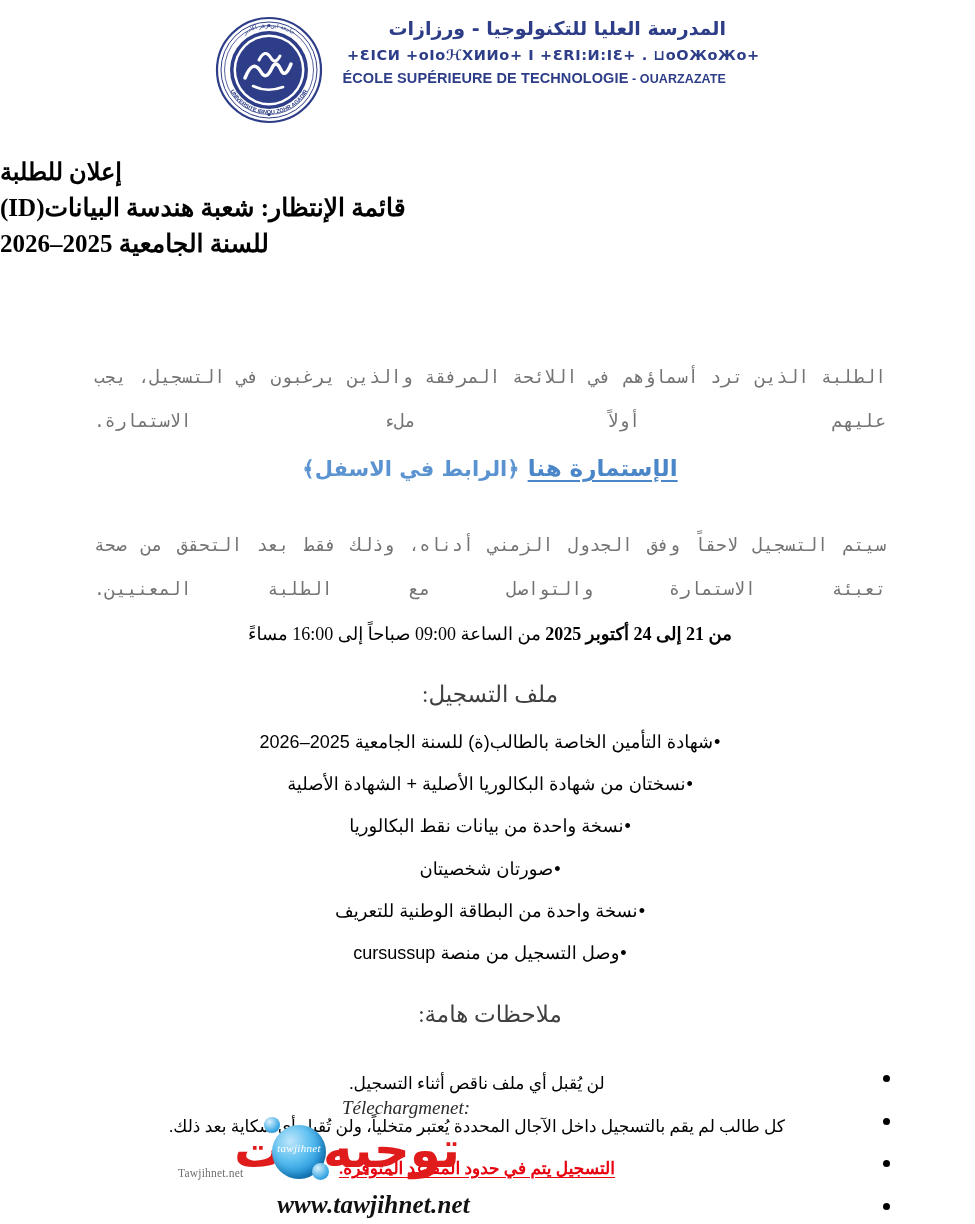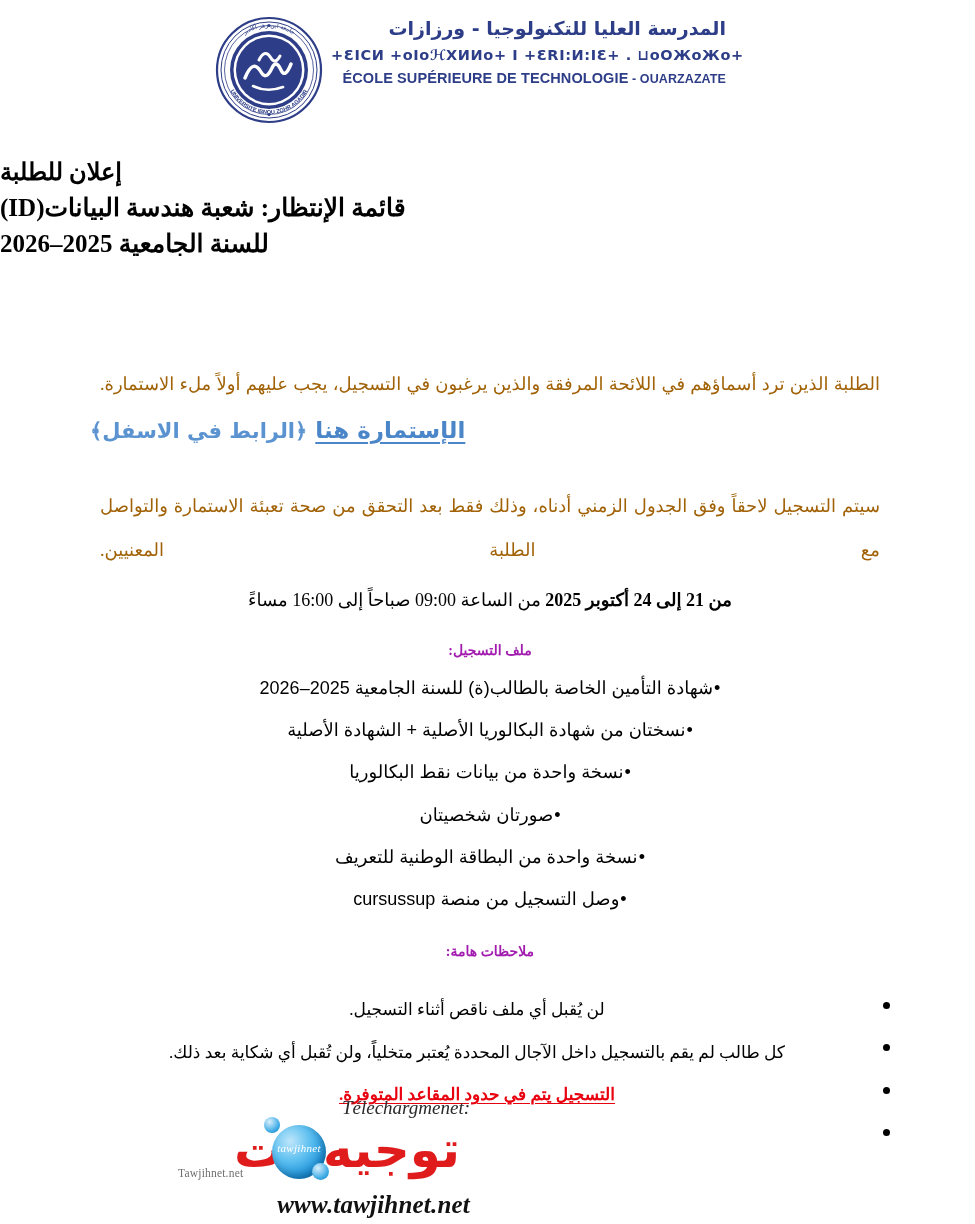--- a/index.html
+++ b/index.html
@@ -54,20 +54,21 @@
   }
   .lh-tif {
     font-family: "DejaVu Sans", sans-serif;
     font-size: 14.5px;
     font-weight: bold;
     color: #2d3d87;
     letter-spacing: 0.6px;
     line-height: 1.7;
     direction: ltr;
     white-space: nowrap;
+    margin-left: 16px;
   }
   .lh-fr {
     font-family: "Liberation Sans", sans-serif;
     font-size: 14.5px;
     font-weight: bold;
     color: #2d3d87;
     letter-spacing: 0.1px;
     line-height: 1.6;
     direction: ltr;
     white-space: nowrap;
@@ -106,37 +107,37 @@
   
   .body-area {
     position: absolute;
     top: 352px;
     left: 90px;
     width: 800px;
     direction: rtl;
     text-align: justify;
   }
   .para {
-    font-family: Liberation Serif, serif;
+    font-family: Liberation Mono, monospace;
     font-size: 18px;
     line-height: 2.45;
-    color: #a16207;
-    margin: 10px;
+    color: #737373;
+    margin: 4px;
     text-align: justify;
     text-align-last: justify;
   }
 
   .spacer-sm { height: 16px; }
   .spacer-md { height: 28px; }
 
   
   .link-line {
-    margin: 0;
+    margin: 8px;
     padding: 0;
-    text-align: left;
+    text-align: center;
     direction: rtl;
     line-height: 1.3;
     margin-top: 10px;
   }
   .link-main {
     font-family: "DejaVu Sans", sans-serif;
     font-size: 23px;
     font-weight: bold;
     color: #4a86c8;
     text-decoration: underline;
@@ -159,23 +160,23 @@
     text-align: center;
     direction: rtl;
     margin: 0;
     line-height: 2.1;
   }
   .date-line b { font-weight: bold; }
 
   
   .section-head {
     font-family: "Liberation Serif", serif;
-    font-size: 14px;
-    font-weight: bold;
-    color: #a21caf;
+    font-size: 23px;
+    font-weight: normal;
+    color: #404040;
     direction: rtl;
     text-align: center;
     margin: 0;
     line-height: 2.2;
   }
 
   
   .dot-list {
     list-style: none;
     margin: 0;

